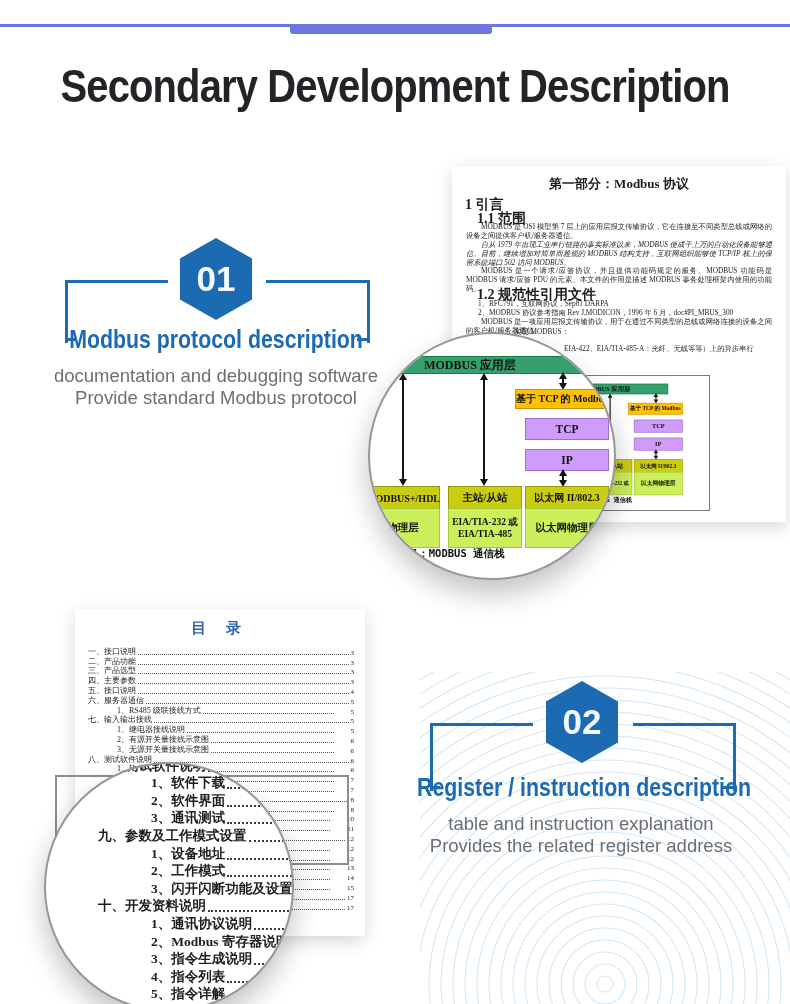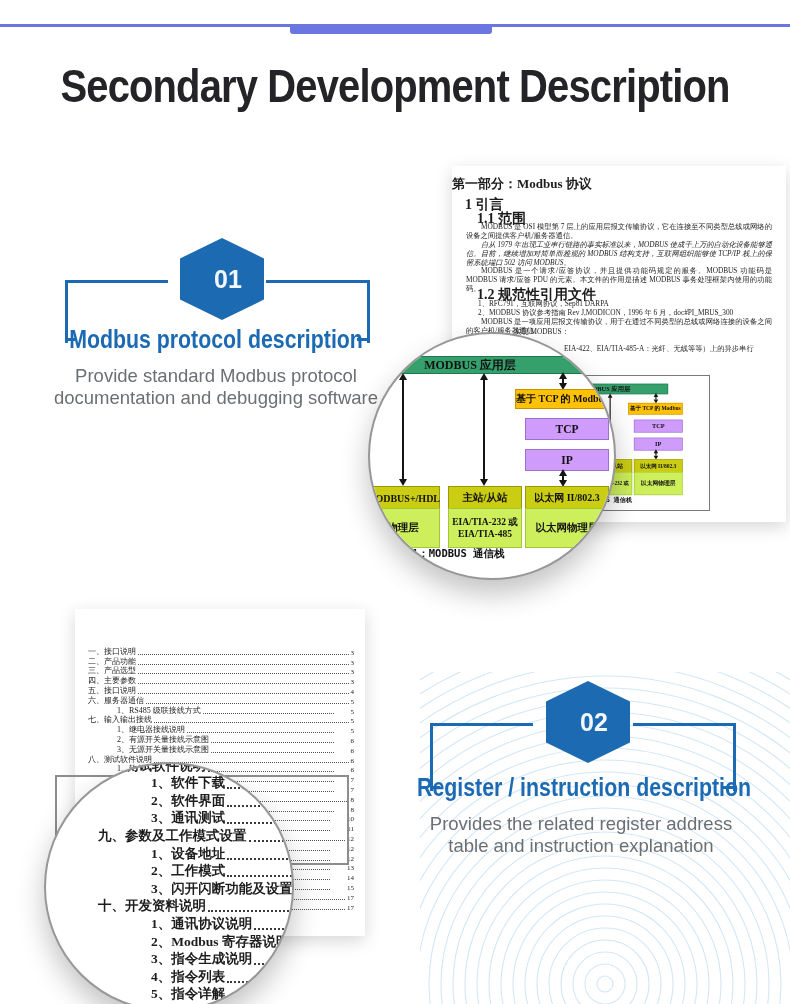--- a/index.html
+++ b/index.html
@@ -14,32 +14,32 @@
   .main-title{position:absolute;top:34px;left:0;width:790px;text-align:center;
     font-size:47px;font-weight:800;color:#242428;letter-spacing:-1px;white-space:nowrap;
     transform:scaleX(.85);transform-origin:center;}
 
   
   .contour{position:absolute;left:420px;top:648px;width:370px;height:356px;}
 
   
   .hex{position:absolute;width:72px;height:82px;background:#1c6bb2;color:#f2f7fc;
     clip-path:polygon(50% 0,100% 25%,100% 75%,50% 100%,0 75%,0 25%);
-    display:flex;align-items:center;justify-content:center;font-size:25px;font-weight:700;padding-left:12px;}
+    display:flex;align-items:center;justify-content:center;font-size:35px;font-weight:700;}
   .brkt{position:absolute;border:0 solid #1b6ab3;}
   .tick{position:absolute;height:3px;background:#1b6ab3;}
   .sec-title{position:absolute;color:#1b6ab3;font-size:26px;font-weight:700;white-space:nowrap;
     text-align:center;transform:scaleX(.82);transform-origin:center;}
   .sec-sub{position:absolute;color:#6b6f74;font-size:18.5px;line-height:22px;font-weight:500;
     text-align:center;}
 
   
   .doc{position:absolute;background:#fff;box-shadow:0 5px 16px rgba(0,0,0,.16);
     font-family:"Liberation Serif",serif;color:#1c1c1c;}
-  .d1-title{position:absolute;top:9px;left:0;width:100%;font-size:13px;font-weight:700;}
+  .d1-title{position:absolute;top:9px;left:0;width:100%;text-align:center;font-size:13px;font-weight:700;}
   .d1-h{position:absolute;font-size:14px;font-weight:700;}
   .d1-p{position:absolute;font-size:7.3px;line-height:9px;text-align:justify;}
   .ind1{ text-indent:15px;}
   .d1-frag{position:absolute;font-size:7.3px;white-space:nowrap;}
   .d1-diagbox{position:absolute;border:1.5px solid #7a7a7a;background:#fff;}
 
   
   .mdiag{position:absolute;width:240px;height:230px;font-family:"Liberation Serif",serif;}
   .md-box{position:absolute;display:flex;align-items:center;justify-content:center;
     font-weight:700;color:#111;text-align:center;}
@@ -129,22 +129,22 @@
 
   <div class="brkt" style="left:65px;top:256px;width:100px;height:60px;border-top-width:3px;border-left-width:3px;"></div>
   <div class="brkt" style="left:266px;top:256px;width:101px;height:60px;border-top-width:3px;border-right-width:3px;"></div>
   <div class="tick" style="left:65px;top:314px;width:10px;"></div>
   <div class="tick" style="left:357px;top:314px;width:10px;"></div>
   <div class="hex" style="left:180px;top:214px;">
     <span>01</span>
   </div>
   <div class="sec-title" style="left:16px;top:300px;width:400px;">Modbus protocol description</div>
   <div class="sec-sub" style="left:16px;top:341px;width:400px;">
+    <div>documentation and debugging software</div>
     <div>Provide standard Modbus protocol</div>
-    <div>documentation and debugging software</div>
   </div>
 
   <div class="doc" style="left:452px;top:142px;width:334px;height:356px;">
     <div class="d1-title">第一部分：Modbus 协议</div>
     <div class="d1-h" style="left:13px;top:30px;">1 引言</div>
     <div class="d1-h" style="left:25px;top:44px;">1.1 范围</div>
     <div class="d1-p ind1" style="left:14px;top:56px;width:306px;">MODBUS 是 OSI 模型第 7 层上的应用层报文传输协议，它在连接至不同类型总线或网络的设备之间提供客户机/服务器通信。</div>
     <div class="d1-p ind1" style="left:14px;top:74px;width:306px;font-style:italic;">自从 1979 年出现工业串行链路的事实标准以来，MODBUS 使成千上万的自动化设备能够通信。目前，继续增加对简单而雅观的 MODBUS 结构支持，互联网组织能够使 TCP/IP 栈上的保留系统端口 502 访问 MODBUS。</div>
     <div class="d1-p ind1" style="left:14px;top:100px;width:306px;">MODBUS 是一个请求/应答协议，并且提供功能码规定的服务。MODBUS 功能码是 MODBUS 请求/应答 PDU 的元素。本文件的作用是描述 MODBUS 事务处理框架内使用的功能码。</div>
     <div class="d1-h" style="left:25px;top:120px;">1.2 规范性引用文件</div>
@@ -194,20 +194,21 @@
       <div class="md-box md-lgreen" style="left:78px;top:174px;width:72px;height:38px;font-size:9.5px;line-height:12px;flex-direction:column;">
         <span>EIA/TIA-232 或</span>
         <span>EIA/TIA-485</span>
       </div>
       <div class="md-box md-lgreen" style="left:155px;top:174px;width:82px;height:38px;font-size:10.5px;">以太网物理层</div>
       <div class="md-caption" style="left:8px;top:213px;width:150px;">图1：MODBUS 通信栈</div>
     </div>
   </div>
 
   <div class="doc" style="left:75px;top:585px;width:290px;height:327px;">
+    <div class="d2-title">目  录</div>
     <div class="toc">
 
         <div class="toc-row">
           <span class="toc-label">一、接口说明</span>
           <span class="toc-dots"></span>
           <span class="toc-page">3</span>
         </div>
 
         <div class="toc-row">
           <span class="toc-label">二、产品功能</span>
@@ -451,17 +452,17 @@
 
   <div class="brkt" style="left:430px;top:699px;width:100px;height:65px;border-top-width:3px;border-left-width:3px;"></div>
   <div class="brkt" style="left:633px;top:699px;width:100px;height:65px;border-top-width:3px;border-right-width:3px;"></div>
   <div class="tick" style="left:430px;top:762px;width:10px;"></div>
   <div class="tick" style="left:723px;top:762px;width:10px;"></div>
   <div class="hex" style="left:546px;top:657px;">
     <span>02</span>
   </div>
   <div class="sec-title" style="left:381px;top:748px;width:400px;">Register / instruction description</div>
   <div class="sec-sub" style="left:381px;top:789px;width:400px;">
+    <div>table and instruction explanation</div>
     <div>Provides the related register address</div>
-    <div>table and instruction explanation</div>
   </div>
 
 </div>
 
 </body></html>

